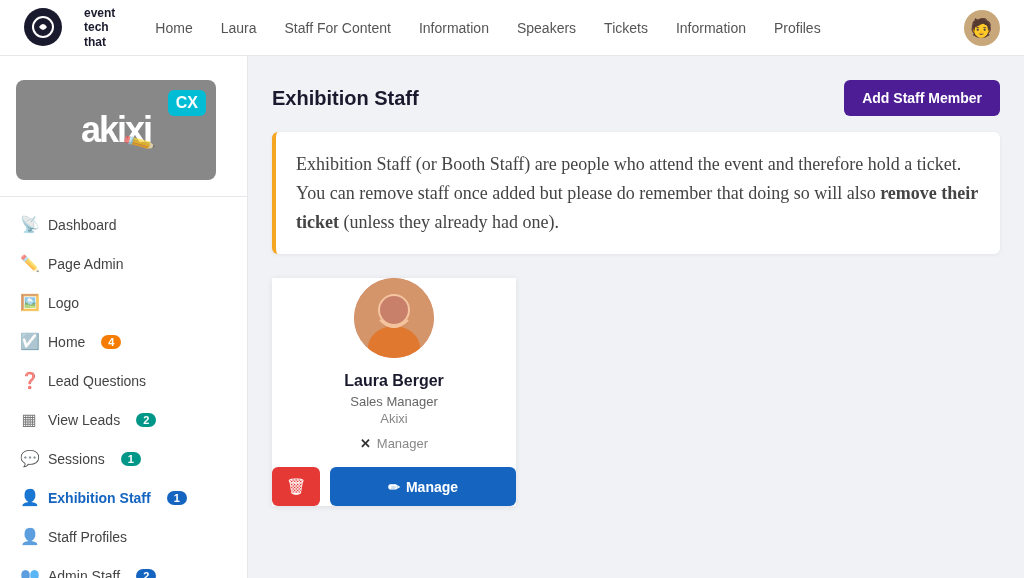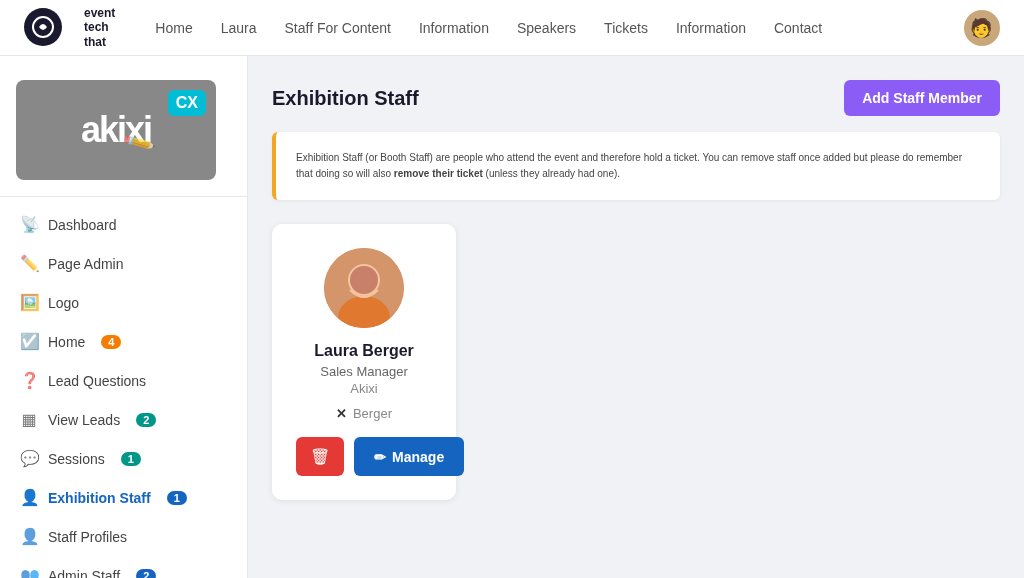--- a/index.html
+++ b/index.html
@@ -103,46 +103,46 @@
     
     .main { flex: 1; padding: 24px; overflow-y: auto; }
 
     .page-header {
       display: flex; align-items: center; justify-content: space-between;
       margin-bottom: 16px;
     }
     .page-title { font-size: 20px; font-weight: 700; color: #1a1a2e; }
 
     .btn-add {
-      background: #8b5cf6; color: #fff;
+      background: #4c1d95; color: #fff;
       border: none; border-radius: 6px;
       padding: 10px 18px; font-size: 14px; font-weight: 600;
       cursor: pointer;
     }
 
     .info-box {
       background: #fff;
       border-left: 4px solid #f5a623;
       border-radius: 6px;
       padding: 18px 20px;
       margin-bottom: 24px;
-      font-size: 10px;
+      font-size: 18px;
       line-height: 1.6;
       color: #444;
       box-shadow: 0 1px 4px rgba(0,0,0,0.06);
+      font-family: Liberation Serif, serif;
     }
     .info-box p { margin-bottom: 8px; }
     .info-box p:last-child { margin-bottom: 0; }
 
     
     .staff-card {
       background: #fff;
-      border-radius: 10px;
-      padding: 24px;
-      width: 184px;
+      border-radius: 0;
+      width: 244px;
       display: flex; flex-direction: column; align-items: center;
       box-shadow: 0 1px 6px rgba(0,0,0,0.08);
     }
     .staff-avatar {
       width: 80px; height: 80px; border-radius: 50%;
       background: linear-gradient(135deg, #c8846a, #e09060);
       margin-bottom: 14px;
       overflow: hidden;
       display: flex; align-items: center; justify-content: center;
       font-size: 36px;
@@ -187,21 +187,21 @@
     </div>
   </div>
   <div class="nav-links">
     <a class="nav-link">Home</a>
     <a class="nav-link">Laura</a>
     <a class="nav-link">Staff For Content</a>
     <a class="nav-link">Information</a>
     <a class="nav-link">Speakers</a>
     <a class="nav-link">Tickets</a>
     <a class="nav-link">Information</a>
-    <a class="nav-link">Contact</a>
+    <a class="nav-link">Profiles</a>
   </div>
   <div class="nav-avatar">🧑</div>
 </nav>
 
 <div class="layout">
 
   <aside class="sidebar">
     <div class="sidebar-logo-area">
       <div class="sidebar-logo-img">
         <span class="akixi-text">akixi</span>
@@ -280,21 +280,21 @@
           <ellipse cx="40" cy="70" rx="26" ry="22" fill="#e07830"></ellipse>
           <ellipse cx="40" cy="32" rx="14" ry="14" fill="#c8806a"></ellipse>
           <path d="M26 42 Q40 56 54 42" stroke="#f5c5a0" stroke-width="2" fill="none"></path>
         </svg>
       </div>
       <div class="staff-name">Laura Berger</div>
       <div class="staff-role">Sales Manager</div>
       <div class="staff-company">Akixi</div>
       <div class="staff-socials">
         <span class="social-x">✕</span>
-        <span>Berger</span>
+        <span>Manager</span>
       </div>
       <div class="card-actions">
         <button class="btn-delete">
           <span>🗑</span>
         </button>
         <button class="btn-manage">
           <span>✏</span>
           <span>Manage</span>
         </button>
       </div>

